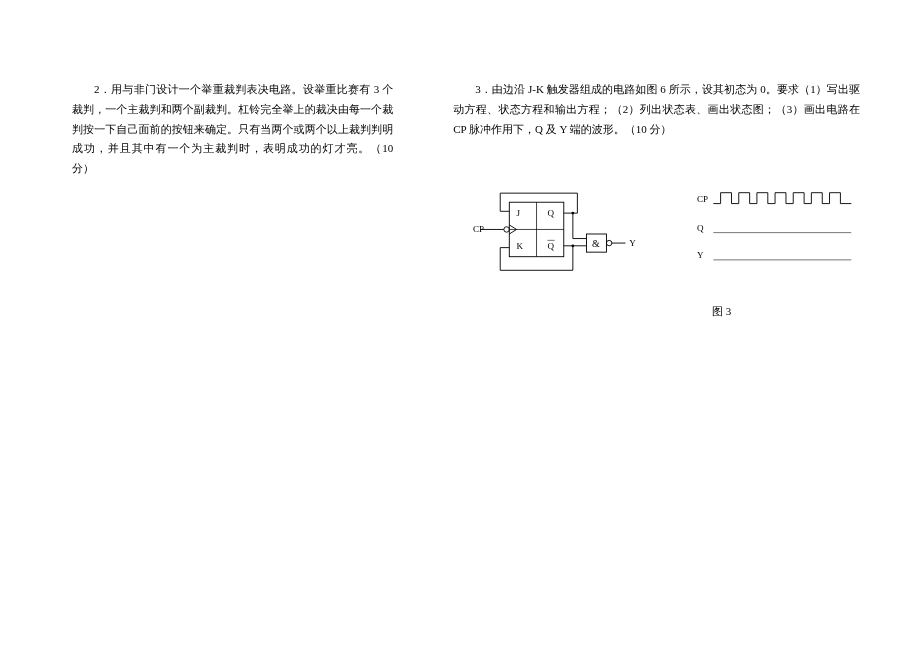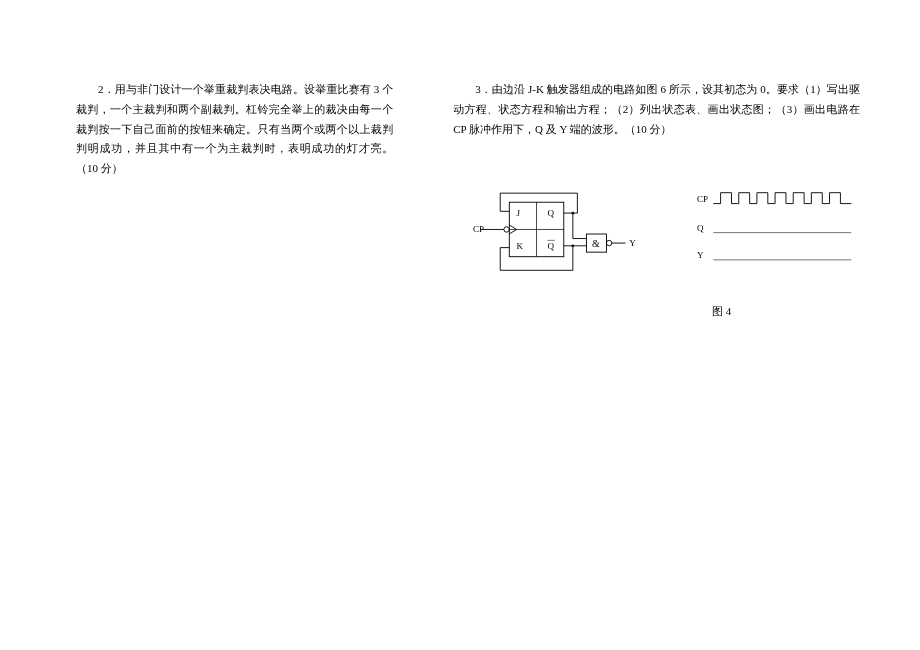--- a/index.html
+++ b/index.html
@@ -16,22 +16,21 @@
       color: #000;
       position: relative;
     }
     .page-container {
       display: flex;
       width: 100%;
       height: 100%;
     }
     .left-col {
       width: 46%;
-      padding: 80px 30px 20px 36px;
-      margin-left: 40px;
+      padding: 80px 30px 20px 72px;
     }
     .right-col {
       width: 54%;
       padding: 80px 60px 8px 30px;
     }
     .question-text {
       line-height: 1.8;
       text-align: justify;
       text-indent: 2em;
     }
@@ -123,16 +122,16 @@
 
         <text x="0" y="52" font-size="10">Q</text>
         <line x1="18" y1="54" x2="170" y2="54" stroke="#000" stroke-width="0.6"></line>
 
         <text x="0" y="82" font-size="10">Y</text>
         <line x1="18" y1="84" x2="170" y2="84" stroke="#000" stroke-width="0.6"></line>
       </svg>
 
     </div>
 
-    <div class="fig-caption">图 4</div>
+    <div class="fig-caption">图 3</div>
   </div>
 
 </div>
 
 </body></html>

